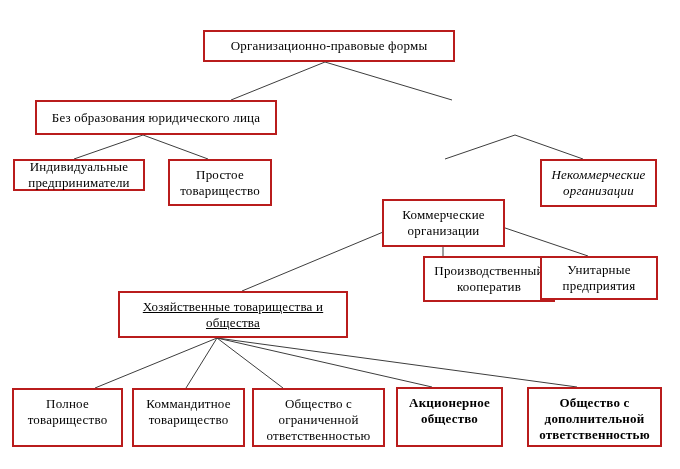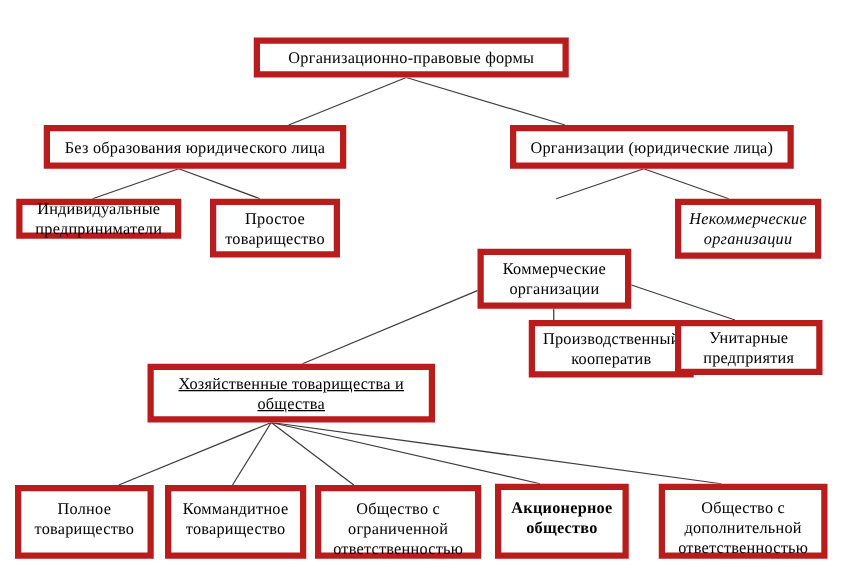--- a/index.html
+++ b/index.html
@@ -17,21 +17,21 @@
     left: 0; top: 0;
     width: 680px; height: 469px;
   }
   svg.edges line {
     stroke: #3d3d3d;
     stroke-width: 1;
   }
   .node {
     position: absolute;
     box-sizing: border-box;
-    border: 5px solid #b91c1c;
+    border: 2px solid #b91c1c;
     background: #ffffff;
     display: flex;
     align-items: center;
     justify-content: center;
     text-align: center;
     font-size: 13px;
     line-height: 16px;
     letter-spacing: 0.2px;
     padding: 2px 5px;
   }
@@ -62,21 +62,20 @@
     <line x1="217" y1="338" x2="186" y2="388"></line>
     <line x1="217" y1="338" x2="283" y2="388"></line>
     <line x1="217" y1="338" x2="432" y2="387"></line>
     <line x1="217" y1="338" x2="577" y2="387"></line>
   </svg>
 
   <div class="node one-line" style="left:203px; top:30px;  width:252px; height:32px;">Организационно-правовые формы</div>
 
   <div class="node one-line" style="left:35px;  top:100px; width:242px; height:35px;">Без образования юридического лица</div>
 
-  <div class="node one-line" style="left:408px; top:100px; width:227px; height:35px;">Организации (юридические лица)</div>
 
   <div class="node" style="left:13px;  top:159px; width:132px; height:32px;">Индивидуальные предприниматели</div>
 
   <div class="node" style="left:168px; top:159px; width:104px; height:47px;">Простое товарищество</div>
 
   <div class="node" style="left:382px; top:159px; width:123px; height:48px;margin-top:40px;">Коммерческие организации</div>
 
   <div class="node" style="left:540px; top:159px; width:117px; height:48px;font-style:italic;">Некоммерческие организации</div>
 
   <div class="node" style="left:383px; top:256px; width:132px; height:46px;margin-left:40px;">Производственный кооператив</div>
@@ -86,15 +85,15 @@
   <div class="node" style="left:118px; top:291px; width:230px; height:47px;text-decoration:underline;">Хозяйственные товарищества и общества</div>
 
   <div class="node v-top" style="left:132px; top:388px; width:113px; height:59px;">Коммандитное товарищество</div>
 
   <div class="node v-top" style="left:12px;  top:388px; width:111px; height:59px;">Полное товарищество</div>
 
   <div class="node v-top" style="left:252px; top:388px; width:133px; height:59px;">Общество с ограниченной ответственностью</div>
 
   <div class="node v-top" style="left:396px; top:387px; width:107px; height:60px;font-weight:bold;">Акционерное общество</div>
 
-  <div class="node v-top" style="left:527px; top:387px; width:135px; height:60px;">Общество с дополнительной ответственностью</div>
+  <div class="node v-top" style="left:527px; top:387px; width:135px; height:60px;font-weight:bold;">Общество с дополнительной ответственностью</div>
 
 </div>
 
 </body></html>

